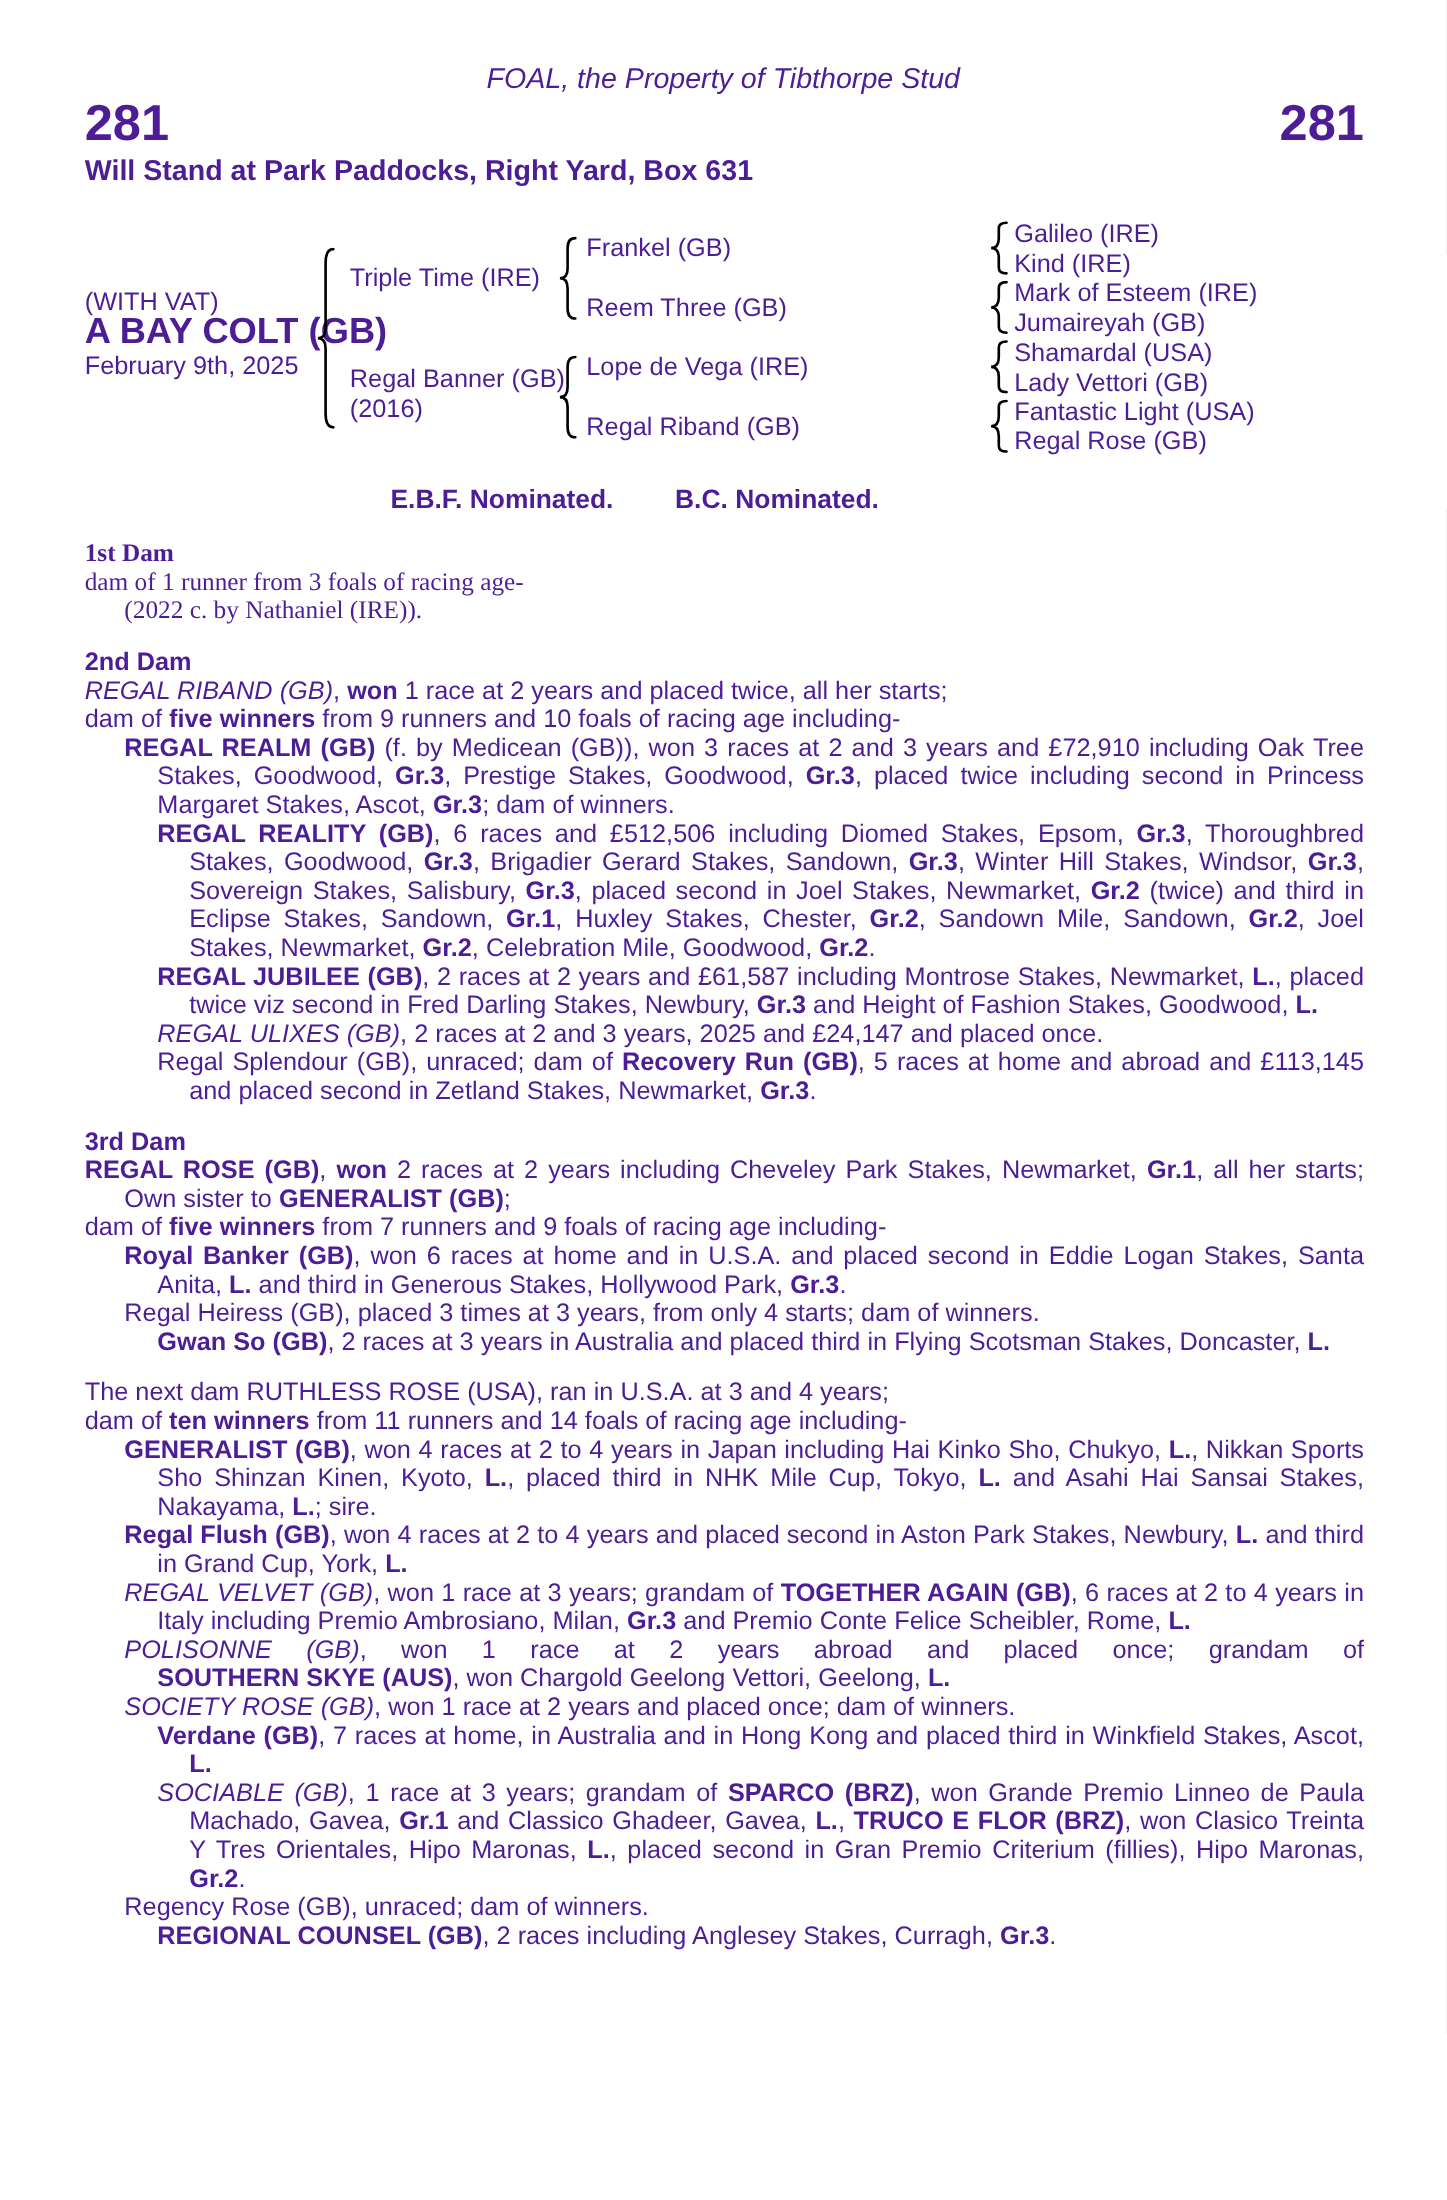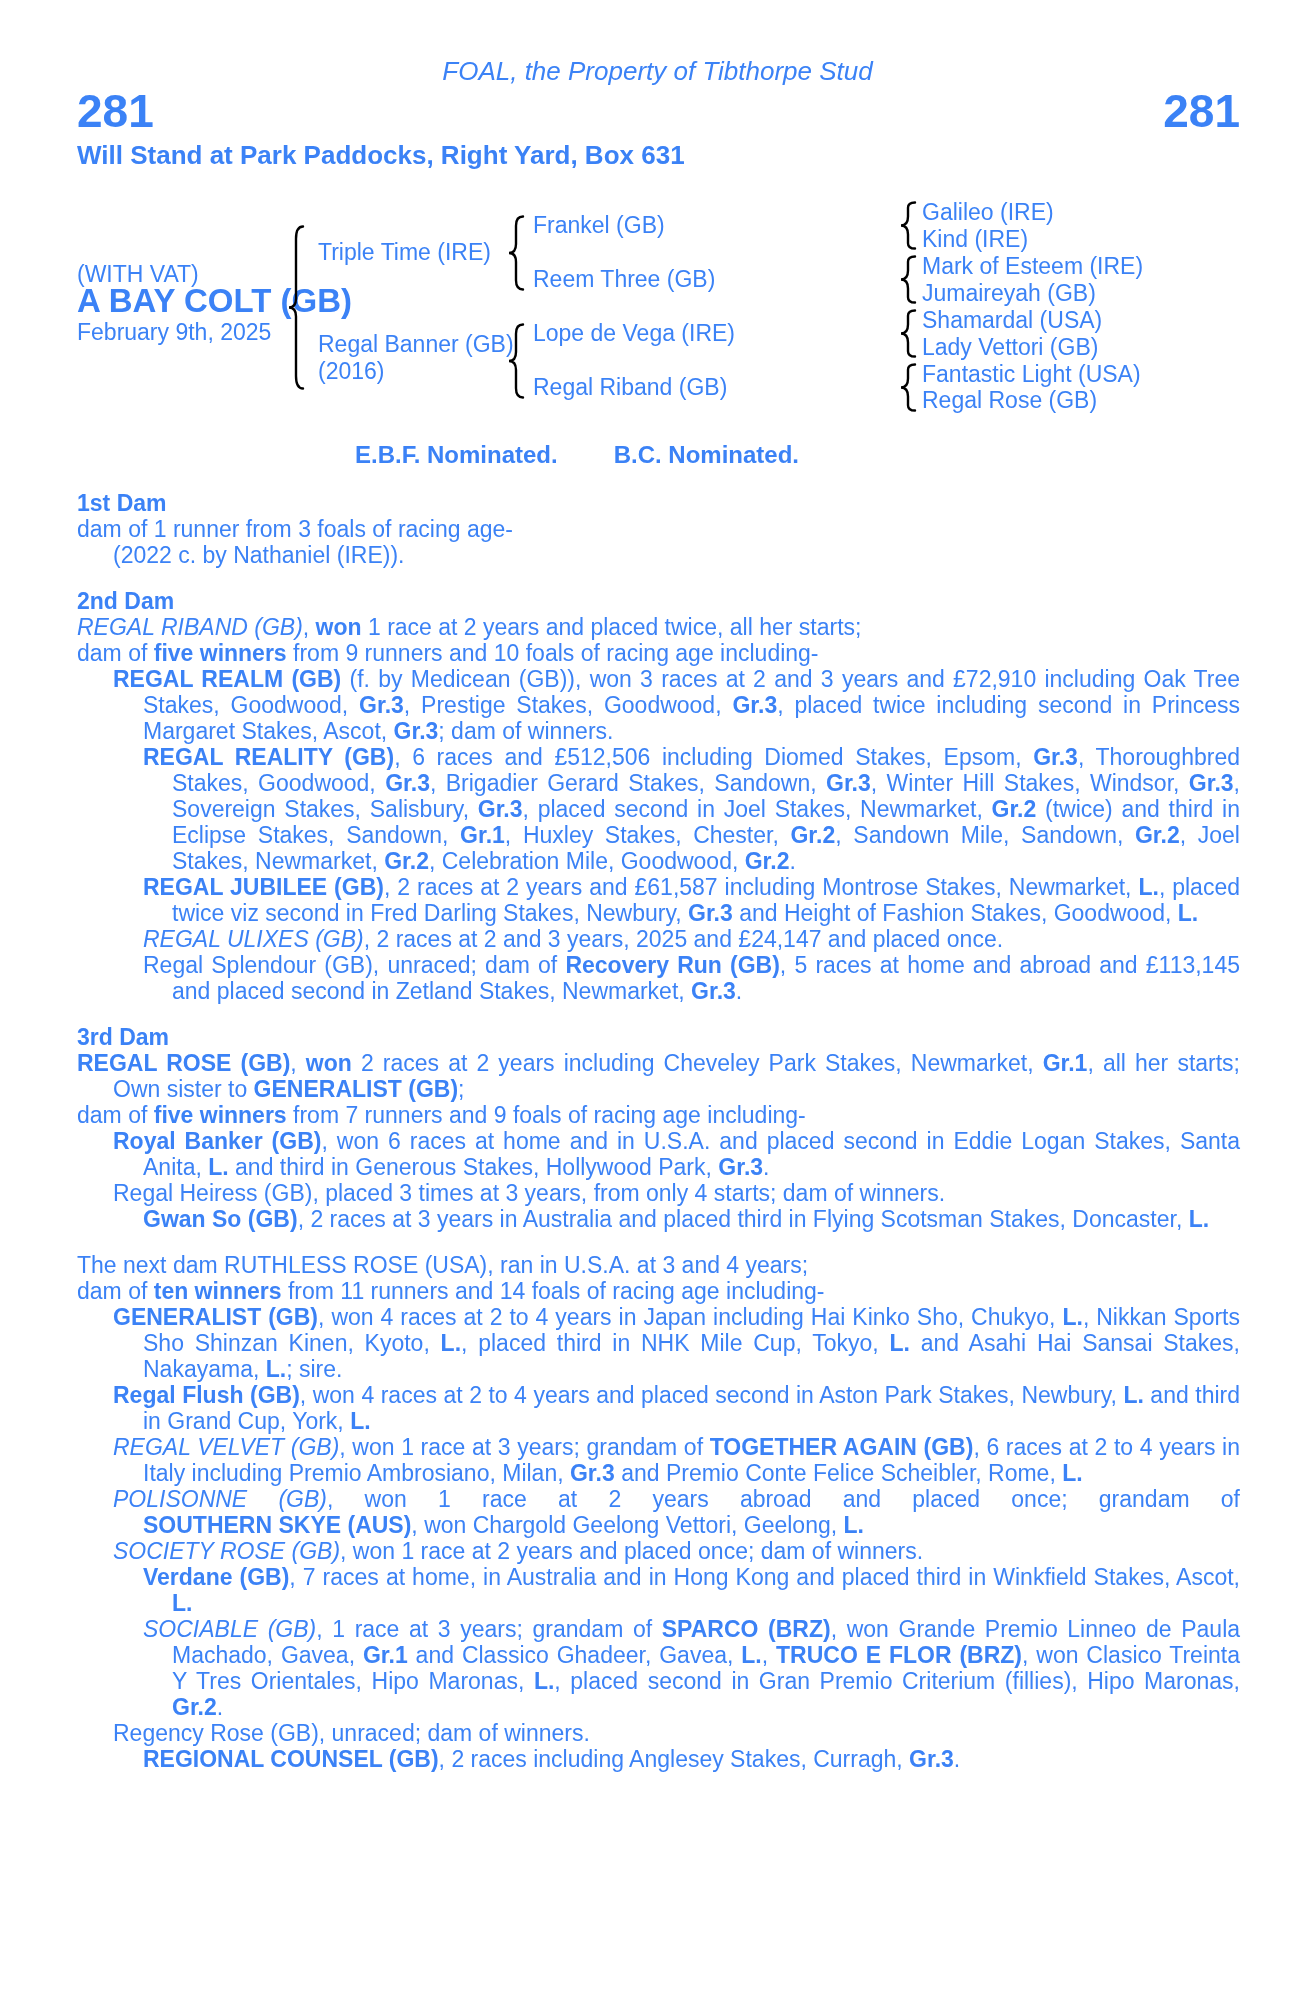--- a/index.html
+++ b/index.html
@@ -1,36 +1,36 @@
 <!DOCTYPE html>
 <html><head>
 <meta charset="utf-8">
 <style>
   html,body{margin:0;padding:0;background:#e8e8e8;}
   .page{
     position:relative;width:1315px;height:2000px;margin:0 auto;
-    background:#ffffff;color:#3b82f6;overflow:hidden;
+    background:#ffffff;color:#4c1d95;overflow:hidden;
     font-family:"Liberation Sans","DejaVu Sans",sans-serif;
   }
   .title{position:absolute;top:56px;left:0;width:100%;text-align:center;
     font-style:italic;font-size:26px;}
   .lot{position:absolute;top:88px;font-size:46px;font-weight:bold;line-height:1;}
   .lot-left{left:77px;}
   .lot-right{right:75px;}
   .stand{position:absolute;top:140px;left:77px;font-size:26px;font-weight:bold;}
   .pedigree{position:absolute;top:195px;left:0;width:1315px;height:252px;font-size:23px;}
   .ped-name{position:absolute;line-height:27px;white-space:nowrap;}
   .subject{font-weight:bold;font-size:33px;}
   .brace{position:absolute;}
   .noms{position:absolute;top:441px;left:355px;display:flex;gap:56px;
     font-weight:bold;font-size:24px;}
   .details{position:absolute;top:490px;left:77px;width:1163px;
     font-size:23px;line-height:26px;}
   .section{margin-top:20px;}
-  .section:first-child{margin-top:0;}
+  .section:first-child{margin-top:0;font-family:Liberation Serif, serif;}
   .sec-head{font-weight:bold;}
   .para{text-align:justify;}
   .p0{}
   .p0h{padding-left:36px;text-indent:-36px;}
   .i1{padding-left:36px;}
   .p1{padding-left:66px;text-indent:-30px;}
   .p2{padding-left:95px;text-indent:-29px;}
   .jlast{text-align-last:justify;}
   .b{font-weight:bold;}
   .i{font-style:italic;}

